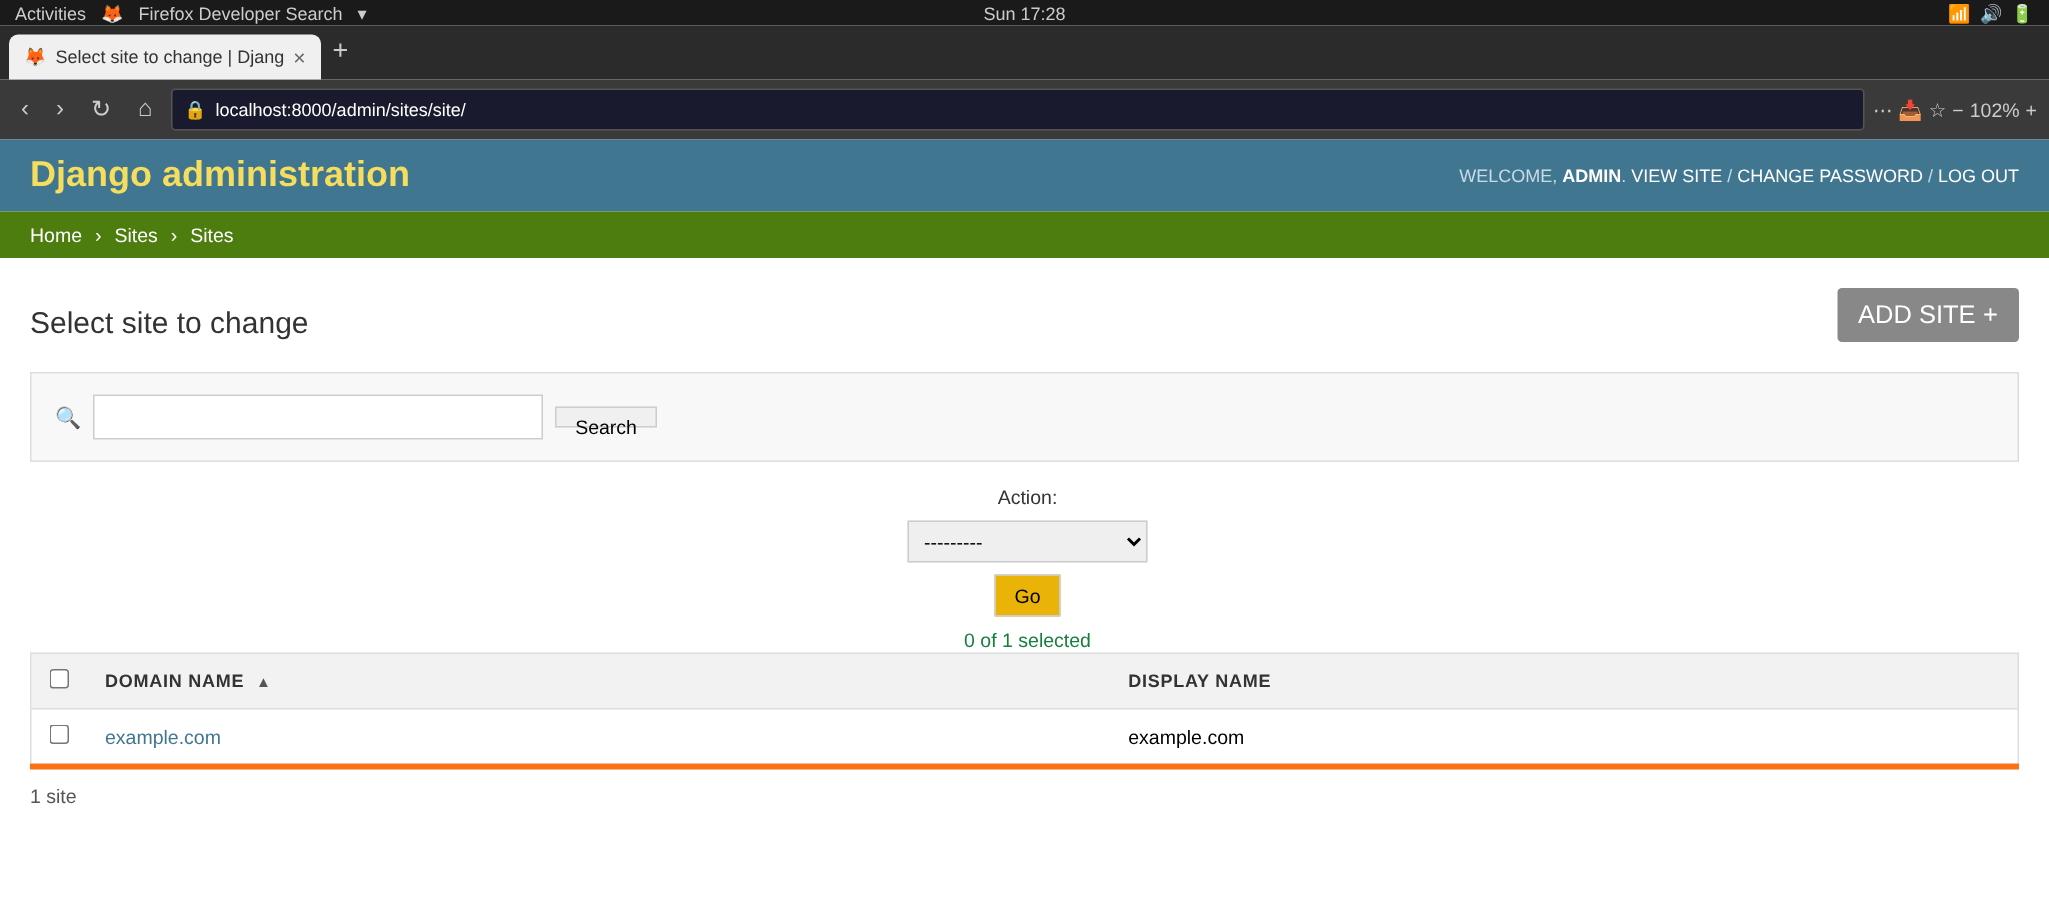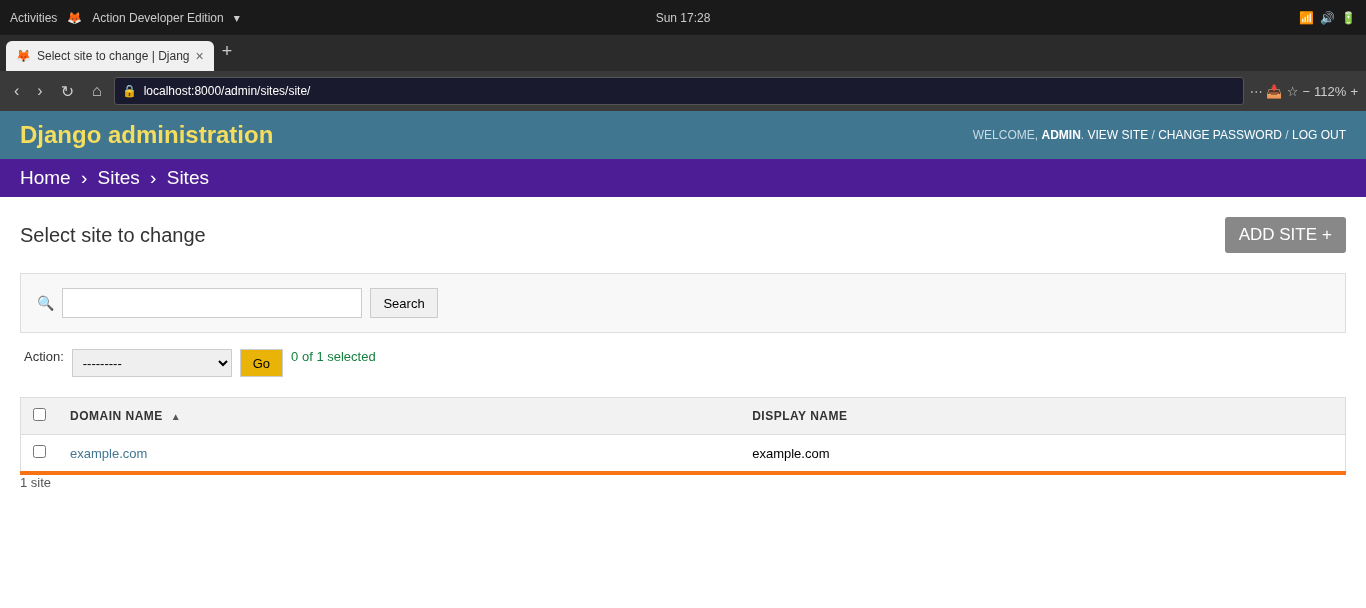--- a/index.html
+++ b/index.html
@@ -2,21 +2,21 @@
 <html><head>
   <meta charset="utf-8">
   <style>
     * { margin: 0; padding: 0; box-sizing: border-box; }
     body { font-family: Arial, sans-serif; font-size: 13px; background: #fff; }
 
     
     .os-bar {
       background: #1a1a1a;
       color: #ccc;
-      height: 35px;
+      height: 17px;
       display: flex;
       align-items: center;
       justify-content: space-between;
       padding: 0 10px;
       font-size: 12px;
     }
     .os-bar-left { display: flex; align-items: center; gap: 10px; }
     .os-bar-center { position: absolute; left: 50%; transform: translateX(-50%); }
     .os-bar-right { display: flex; align-items: center; gap: 6px; }
 
@@ -103,40 +103,40 @@
       font-size: 12px;
       text-align: center;
     }
     .django-user-info a {
       color: #fff;
       text-decoration: none;
     }
     .django-user-info strong { color: #fff; }
 
     .breadcrumb-bar {
-      background: #4c1d95;
+      background: #4d7c0f;
       padding: 8px 20px;
-      font-size: 19px;
+      font-size: 13px;
       color: #fff;
     }
     .breadcrumb-bar a {
       color: #fff;
       text-decoration: none;
     }
     .breadcrumb-separator { margin: 0 5px; }
 
     .content-area {
       padding: 20px;
       background: #fff;
     }
 
     .page-header {
       display: flex;
       justify-content: space-between;
-      align-items: center;
+      align-items: flex-end;
       margin-bottom: 20px;
     }
     .page-title {
       font-size: 20px;
       font-weight: normal;
       color: #333;
     }
     .add-btn {
       background: #888;
       color: #fff;
@@ -166,29 +166,30 @@
       font-size: 13px;
       width: 300px;
       height: 30px;
     }
     .search-btn {
       background: #f0f0f0;
       border: 1px solid #ccc;
       padding: 5px 12px;
       cursor: pointer;
       font-size: 13px;
-      height: 30px;
+      height: 14px;
     }
 
     .actions-bar {
       display: flex;
-      align-items: flex-start;
+      align-items: center;
       gap: 8px;
-      margin-bottom: 20px;
+      margin-bottom: 1px;
       padding-left: 4px;
+      flex-direction: column;
     }
     .action-label { color: #333; font-size: 13px; }
     .action-select {
       border: 1px solid #ccc;
       padding: 4px 6px;
       font-size: 13px;
       height: 28px;
       min-width: 160px;
     }
     .go-btn {
@@ -227,32 +228,33 @@
     .sort-indicator { margin-left: 4px; color: #555; font-size: 10px; }
     .data-table td {
       padding: 10px 12px;
       border-bottom: 4px solid #f97316;
       font-size: 13px;
     }
     .row-link { color: #417690; text-decoration: none; }
     .checkbox-cell { width: 30px; text-align: center; }
 
     .table-footer {
+      margin-top: 10px;
       font-size: 13px;
       color: #555;
     }
   </style>
 </head>
 <body>
 
 <div class="os-bar">
   <div class="os-bar-left">
     <span>Activities</span>
     <span>🦊</span>
-    <span>Action Developer Edition</span>
+    <span>Firefox Developer Search</span>
     <span>▾</span>
   </div>
   <div class="os-bar-center">
     <span>Sun 17:28</span>
   </div>
   <div class="os-bar-right">
     <span>📶</span>
     <span>🔊</span>
     <span>🔋</span>
   </div>
@@ -274,21 +276,21 @@
   <button class="nav-btn">⌂</button>
   <div class="address-bar">
     <span>🔒</span>
     <span>localhost:8000/admin/sites/site/</span>
   </div>
   <div class="toolbar-icons">
     <span>⋯</span>
     <span>📥</span>
     <span>☆</span>
     <span>−</span>
-    <span>112%</span>
+    <span>102%</span>
     <span>+</span>
   </div>
 </div>
 
 <div class="django-header">
   <h1 class="django-title">Django administration</h1>
   <div class="django-user-info">
     <span>WELCOME,</span>
     <strong>ADMIN</strong>.
     <a href="#">VIEW SITE</a>

